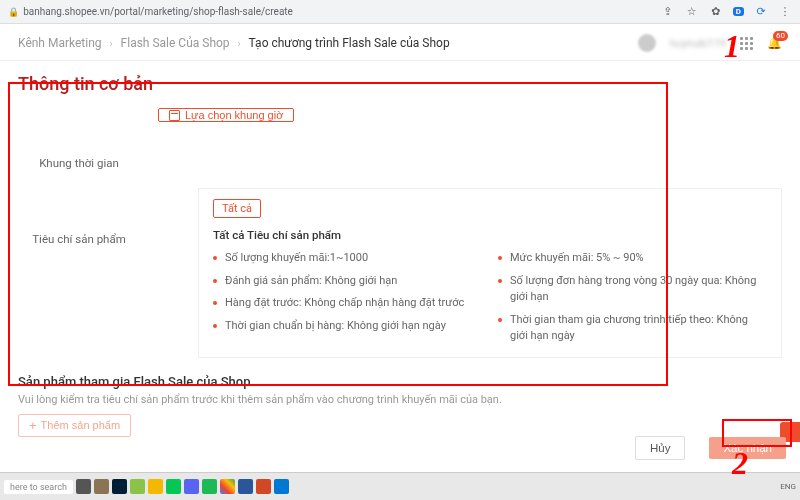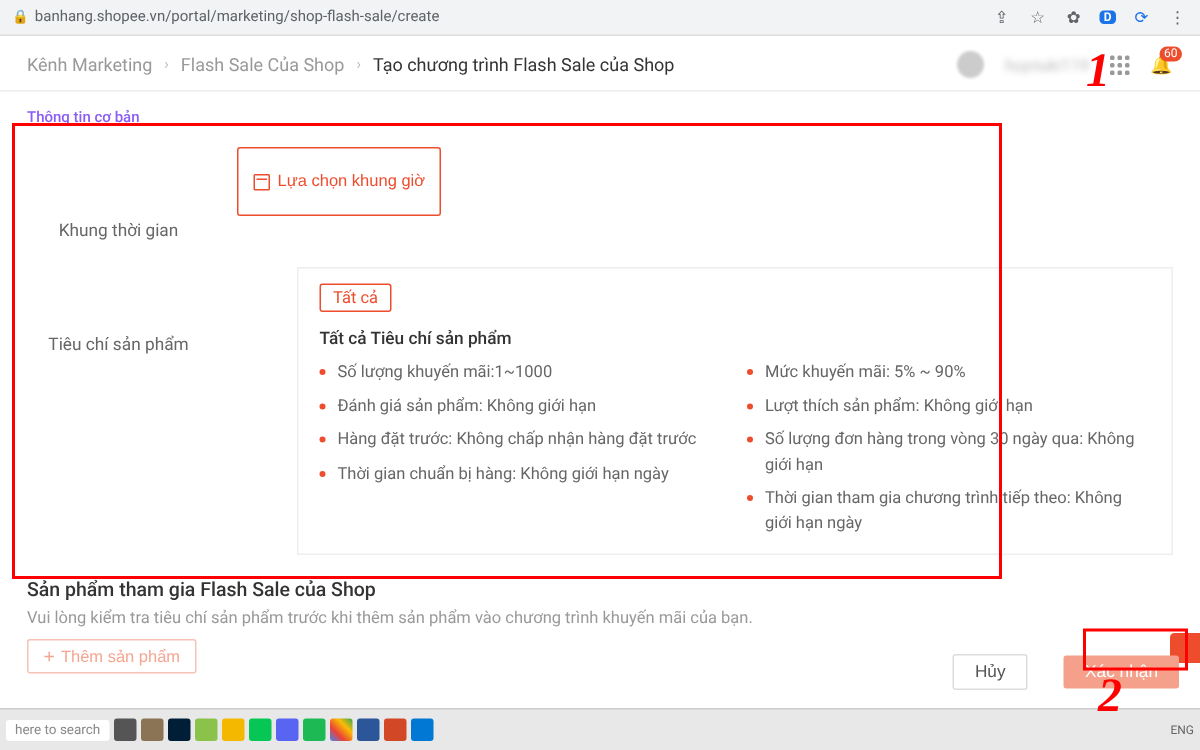--- a/index.html
+++ b/index.html
@@ -28,27 +28,27 @@
     
     
     .annotation { position: absolute; font-family: Georgia, serif; font-style: italic; font-size: 32px; color: #f00; font-weight: bold; z-index: 100; pointer-events:none;}
     .anno1 { top: 28px; right: 60px; }
     .anno2 { bottom: 18px; right: 52px; }
     .red-box-main { position:absolute; border:2px solid #f00; pointer-events:none; left:8px; top:82px; width:660px; height:304px; z-index:99; }
     .red-box-confirm { position:absolute; border:2px solid #f00; pointer-events:none; right:8px; bottom:53px; width:70px; height:28px; z-index:99; }
     
     
     .content { padding: 12px 18px 0; }
-    .section-title { font-size: 10px; font-weight: 500; margin-bottom: 14px; color:#8b5cf6;}
+    .section-title { font-size: 18px; font-weight: 500; margin-bottom: 14px; color:#b91c1c;}
     
     .form-row { display: flex; margin-bottom: 14px; }
     .form-label { width: 140px; text-align: center; padding-right: 18px; color: #666; font-size: 11.5px; padding-top: 4px; margin-top: 44px; }
     .form-value { flex: 1; }
     
-    .btn-outline-orange { display: inline-flex; align-items: center; gap: 5px; border: 1px solid #ee4d2d; color: #ee4d2d; background: #fff; padding: 16px 10px; font-size: 11px; border-radius: 2px; cursor: pointer; }
+    .btn-outline-orange { display: inline-flex; align-items: center; gap: 5px; border: 1px solid #ee4d2d; color: #ee4d2d; background: #fff; padding: 0 10px; font-size: 11px; border-radius: 2px; cursor: pointer; }
     .cal-icon { width:11px; height:11px; border:1px solid #ee4d2d; border-radius:1px; position:relative; }
     .cal-icon::before { content:""; position:absolute; top:2px; left:1px; right:1px; height:1px; background:#ee4d2d;}
     
     .criteria-box { border: 1px solid #eee; padding: 10px 14px 6px; margin-top: 4px; margin-left: 40px; }
     .tag-all { display:inline-block; border:1px solid #ee4d2d; color:#ee4d2d; padding:2px 8px; font-size:11px; border-radius:2px; margin-bottom:10px;}
     .criteria-title { font-size: 11.5px; font-weight: 500; color: #333; margin-bottom: 8px; }
     .criteria-grid { display: grid; grid-template-columns: 1fr 1fr; gap: 0 16px; }
     .criteria-list { list-style: none; }
     .criteria-list li { position: relative; padding-left: 12px; font-size: 11px; color: #666; line-height: 1.5; margin-bottom: 6px; }
     .criteria-list li::before { content: ""; position: absolute; left: 0; top: 6px; width: 4px; height: 4px; background: #ee4d2d; border-radius: 50%; }
@@ -142,21 +142,20 @@
         <div class="criteria-title">Tất cả Tiêu chí sản phẩm</div>
         <div class="criteria-grid">
           <ul class="criteria-list">
             <li>Số lượng khuyến mãi:1~1000</li>
             <li>Đánh giá sản phẩm: Không giới hạn</li>
             <li>Hàng đặt trước: Không chấp nhận hàng đặt trước</li>
             <li>Thời gian chuẩn bị hàng: Không giới hạn ngày</li>
           </ul>
           <ul class="criteria-list">
             <li>Mức khuyến mãi: 5% ~ 90%</li>
-            <li>Lượt thích sản phẩm: Không giới hạn</li>
             <li>Số lượng đơn hàng trong vòng 30 ngày qua: Không giới hạn</li>
             <li>Thời gian tham gia chương trình tiếp theo: Không giới hạn ngày</li>
           </ul>
         </div>
       </div>
     </div>
   </div>
 
   <div class="products-section">
     <div class="products-title">Sản phẩm tham gia Flash Sale của Shop</div>

